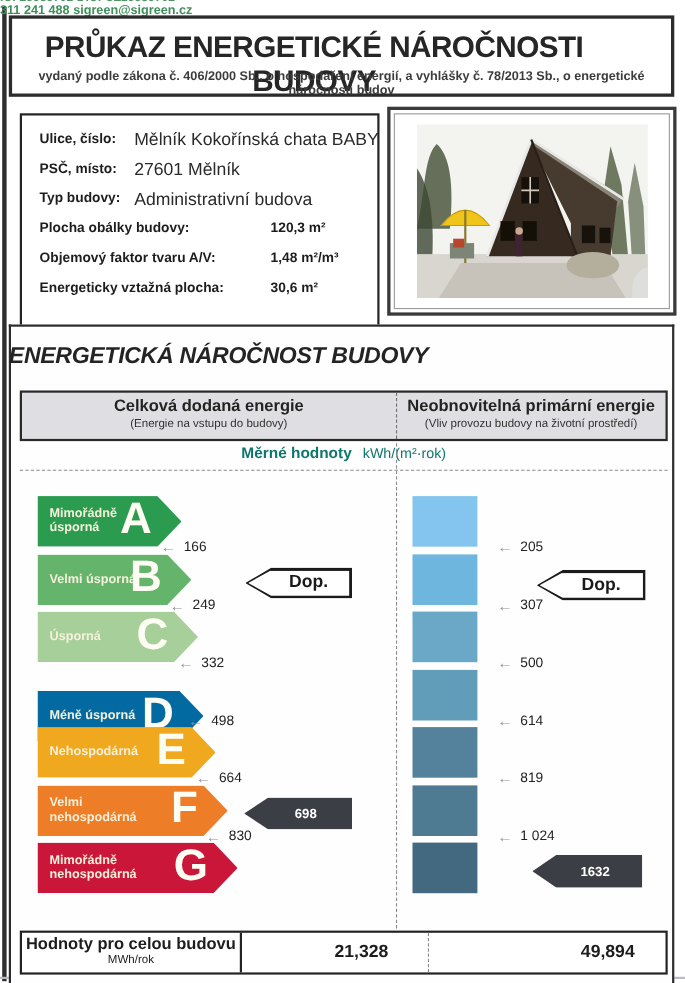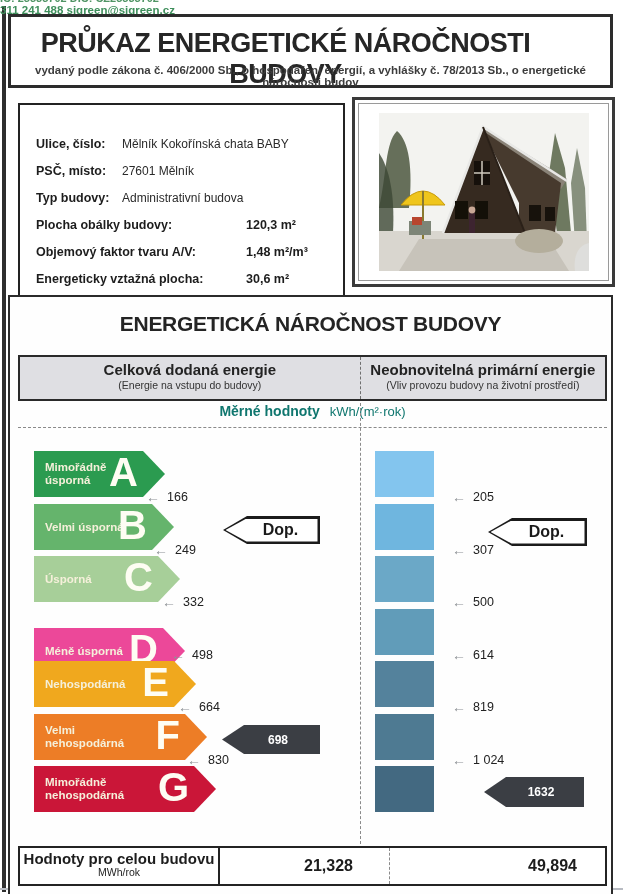--- a/index.html
+++ b/index.html
@@ -18,34 +18,34 @@
   .lh1 { left:0px; top:0px; width:300px; height:5px; overflow:hidden; }
   .lh1 span { display:block; margin-top:-8px; font-size:11px; font-weight:bold; color:#4f9464; white-space:nowrap; }
   .lh2 { left:0px; top:4px; font-size:11.5px; font-weight:bold; color:#3f8f5c; white-space:nowrap; }
 
   
   .title-box { left:8px; top:14px; width:605px; height:74px; border:3px solid #2c2c2c; box-sizing:border-box; }
   .cert-title { left:8px; top:28px; width:555px; text-align:center; font-size:27px; font-weight:bold; letter-spacing:-0.5px; color:#262626; }
   .cert-sub { left:8px; top:64px; width:605px; text-align:center; font-size:11.5px; font-weight:bold; color:#3c3c3c; }
 
   
-  .info-box { left:18px; top:103px; width:327px; height:208px; border:2.5px solid #232323; box-sizing:border-box; padding:32px 0 0 16px; }
+  .info-box { left:18px; top:103px; width:327px; height:208px; border:2.5px solid #232323; box-sizing:border-box; padding:14px 0 0 16px; }
   .info-row { position:relative; height:27px; font-size:12.5px; }
   .info-row .lab { font-weight:bold; }
-  .info-row .val { position:absolute; left:86px; top:0; font-size:12px; color:#2a2a2a; white-space:nowrap; }
+  .info-row .val { position:absolute; left:86px; top:0; font-size:16px; color:#2a2a2a; white-space:nowrap; }
   .info-row .valr { position:absolute; left:210px; top:0; font-size:12.5px; font-weight:bold; white-space:nowrap; }
 
   
   .photo-box { left:352px; top:97px; width:263px; height:190px; border:3px solid #3a3a3a; box-sizing:border-box; background:#fff; }
   .photo-inner { position:absolute; inset:3px; border:1px solid #9a9a9a; }
   .photo { position:absolute; left:24px; top:13px; }
 
   
   .main-box { left:8px; top:295px; width:605px; height:599px; border:2.5px solid #2b2b2b; border-bottom:none; box-sizing:border-box; background:#fefefe; }
-  .section-title { left:8px; top:312px; width:605px; text-align:center; font-size:21px; font-weight:bold; color:#242424; letter-spacing:-0.3px; }
+  .section-title { left:8px; top:312px; width:605px; text-align:left; font-size:21px; font-weight:bold; color:#242424; letter-spacing:-0.3px;font-style:italic; }
 
   .colhead { left:18px; top:355px; width:589px; height:46px; border:2px solid #2a2a2a; box-sizing:border-box; background:#dfdfe3; display:flex; }
   .colhead .cell { box-sizing:border-box; text-align:center; padding-top:4px; }
   .colhead .cell.c1 { width:342px; }
   .colhead .cell.c2 { width:247px; border-left:1.5px dashed #6f6f6f; }
   .colhead .ct { font-size:15px; font-weight:bold; color:#232323; }
   .colhead .cs { font-size:10.5px; color:#333; margin-top:1px; }
 
   .units-row { left:18px; top:403px; width:589px; text-align:center; font-size:13px; color:#0f766e; }
   .units-row b { font-size:14px; margin-right:10px; }
@@ -194,21 +194,21 @@
     <span class="ltr">A</span>
   </div>
   <div class="band" style="top: 556px; width: 146px; background: rgb(167, 207, 153);">
     <span class="lbl">Úsporná</span>
     <span class="ltr">C</span>
   </div>
   <div class="band" style="top: 504px; width: 140px; background: rgb(101, 180, 108);">
     <span class="lbl">Velmi úsporná</span>
     <span class="ltr">B</span>
   </div>
-  <div class="band" style="top: 628px; width: 151px; background: #ec4899;">
+  <div class="band" style="top: 628px; width: 151px; background: #0369a1;">
     <span class="lbl">Méně úsporná</span>
     <span class="ltr">D</span>
   </div>
   <div class="band" style="top: 661px; width: 162px; background: rgb(240, 168, 30);">
     <span class="lbl">Nehospodárná</span>
     <span class="ltr">E</span>
   </div>
   <div class="band" style="top: 714px; width: 173px; background: rgb(237, 125, 38);">
     <span class="lbl">Velmi nehospodárná</span>
     <span class="ltr">F</span>

